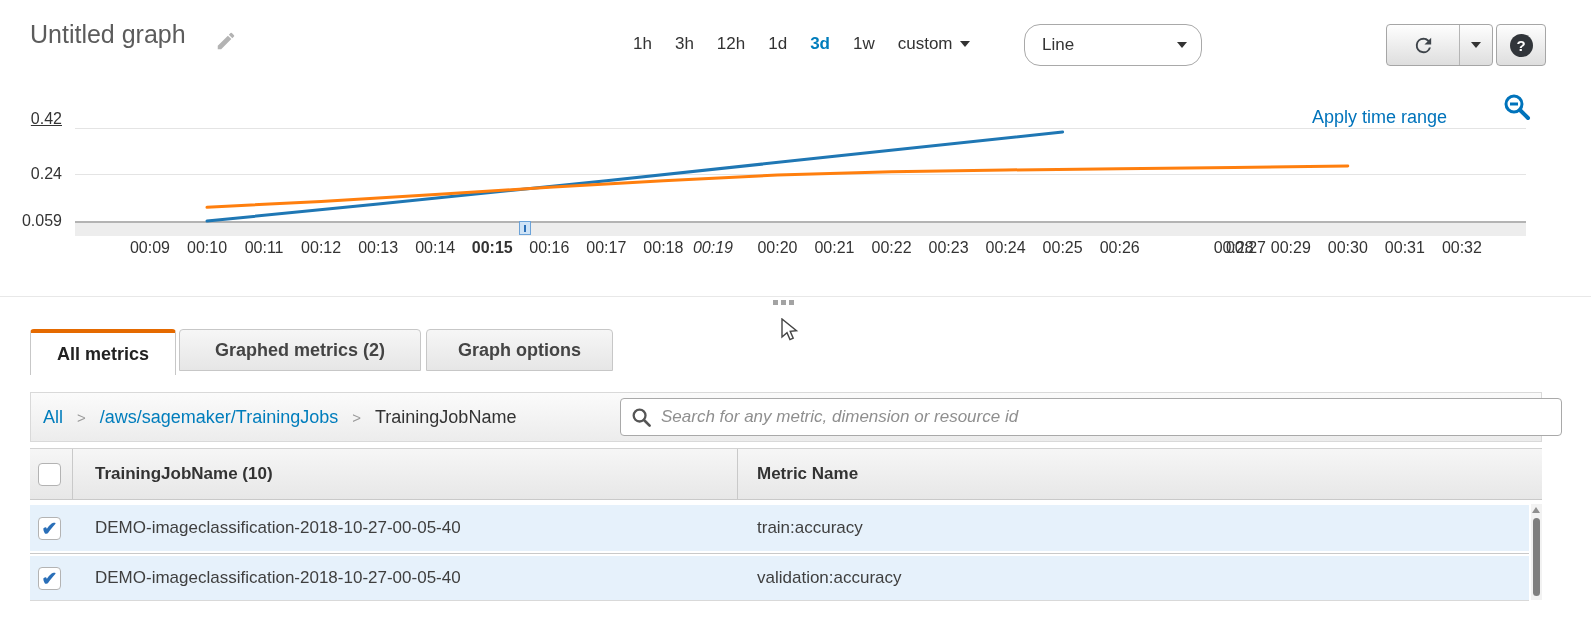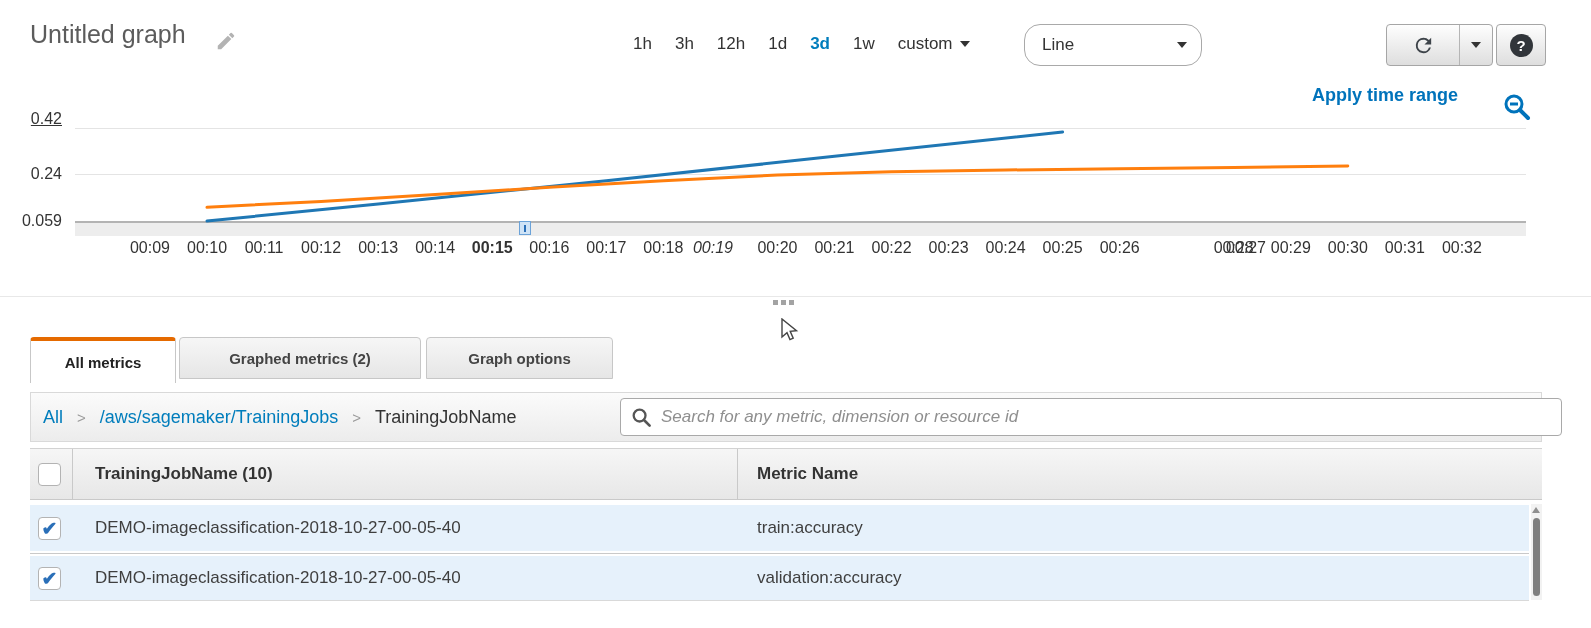--- a/index.html
+++ b/index.html
@@ -26,42 +26,42 @@
   .btn-actions { left:1220px; width:148px; }
   .split { left:1386px; width:107px; padding:0; gap:0; }
   .split .seg-refresh { flex:1 1 auto; height:100%; display:flex; align-items:center; justify-content:center; }
   .split .seg-caret { width:33px; height:100%; display:flex; align-items:center; justify-content:center;
                       border-left:1px solid #b5b5b5; }
   .btn-help { left:1496px; width:50px; }
   .help-circle { width:23px; height:23px; border-radius:50%; background:#31353a; color:#fff; font-size:15px;
                  font-weight:bold; display:flex; align-items:center; justify-content:center; }
 
   
-  .apply-link { position:absolute; left:1312px; top:85px; font-size:18px; font-weight:bold; color:#0073bb; cursor:pointer; }
+  .apply-link { position:absolute; left:1312px; top:107px; font-size:18px; font-weight:normal; color:#0073bb; cursor:pointer; }
   .zoomout-icon { position:absolute; left:1502px; top:92px; width:30px; height:30px; cursor:pointer; }
   #grid-layer { position:absolute; inset:0; }
   .gridline { position:absolute; left:75px; width:1451px; height:1px; background:#e4e4e4; }
   .gridline.baseline { height:2px; background:#b3b3b3; }
   .axis-band { position:absolute; left:75px; width:1451px; top:223px; height:13px; background:#ededed; }
   .y-tick { position:absolute; left:0; width:62px; text-align:right; font-size:16px; color:#333; }
   .x-tick { position:absolute; width:64px; margin-left:-32px; text-align:center; top:239px; font-size:16px; color:#333; }
   #chart-svg { position:absolute; inset:0; pointer-events:none; }
   .time-marker { position:absolute; left:519px; top:221px; width:12px; height:14px; background:#cfe3f6;
                  border:1px solid #6ba2d8; display:flex; align-items:center; justify-content:center; }
   .time-marker i { display:block; width:2px; height:7px; background:#2a6fb8; }
 
   
   .panel-divider { position:absolute; left:0; top:296px; width:1591px; height:1px; background:#e8e8e8; }
   .drag-handle { position:absolute; left:773px; top:300px; display:flex; gap:3px; cursor:row-resize; }
   .drag-handle i { width:5px; height:5px; background:#a3a3a3; display:block; }
   .mouse-cursor { position:absolute; left:780px; top:318px; width:22px; height:26px; }
 
   
-  .tab { position:absolute; top:337px; height:42px; display:flex; align-items:center; justify-content:center;
-         font-size:15px; font-weight:bold; border:1px solid #c7c7c7; border-radius:4px 4px 0 0;
+  .tab { position:absolute; top:329px; height:42px; display:flex; align-items:center; justify-content:center;
+         font-size:18px; font-weight:bold; border:1px solid #c7c7c7; border-radius:4px 4px 0 0;
          background:linear-gradient(#f6f6f6,#e6e6e6); color:#444; cursor:pointer; }
   .tab.active { background:#fff; border-top:4px solid #e56a00; border-bottom:none; height:46px; color:#222; }
 
   
   .crumb-bar { position:absolute; left:30px; top:392px; width:1512px; height:50px;
                background:linear-gradient(#fbfbfb,#ececec); border:1px solid #d9d9d9;
                display:flex; align-items:center; font-size:18px; }
   .crumb-link { color:#007dbc; cursor:pointer; }
   .crumb-sep { color:#9a9a9a; margin:0 14px; font-size:15px; }
   .crumb-current { color:#333; }

